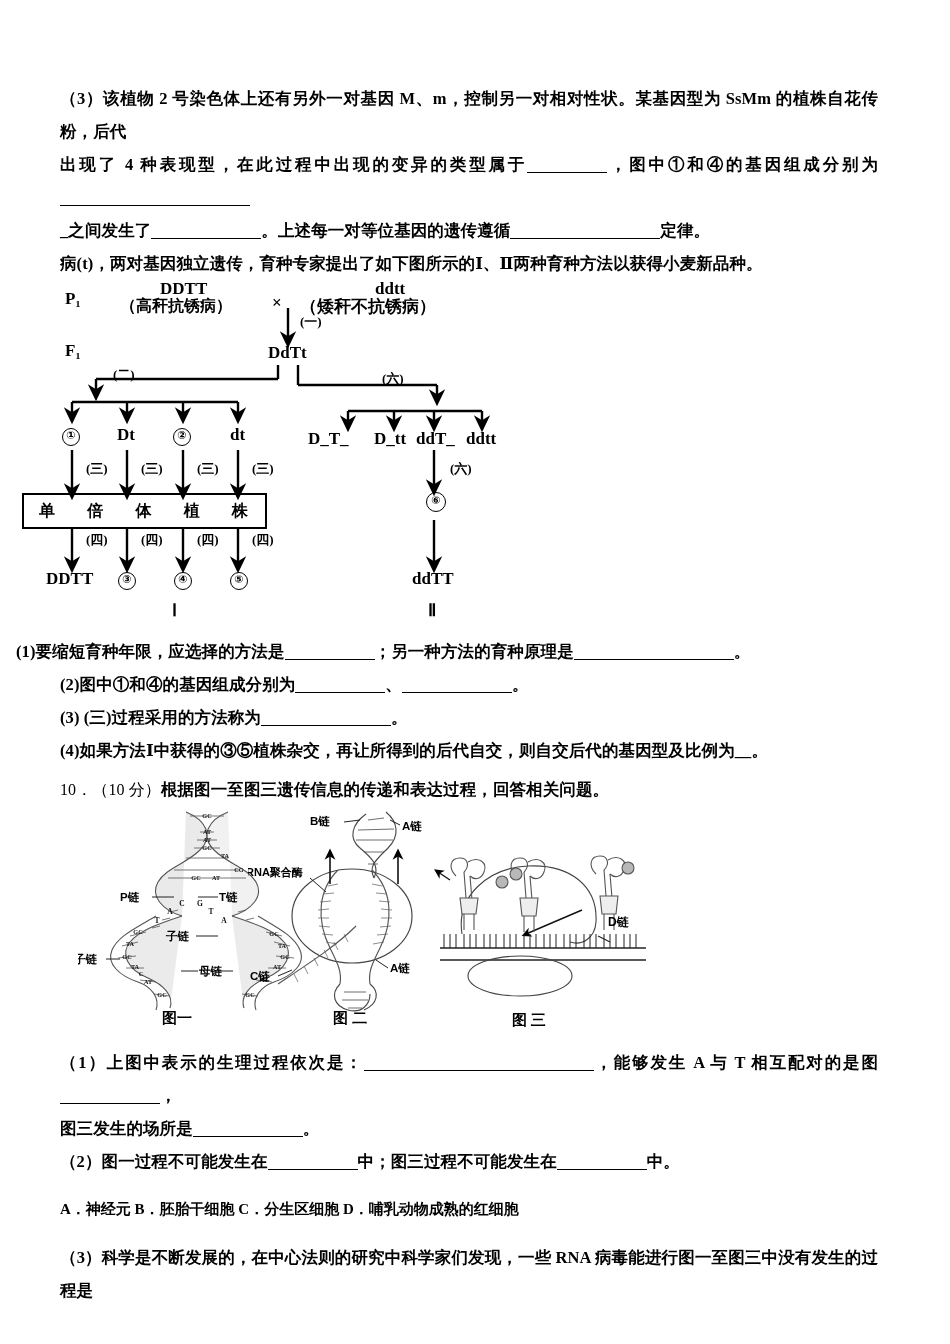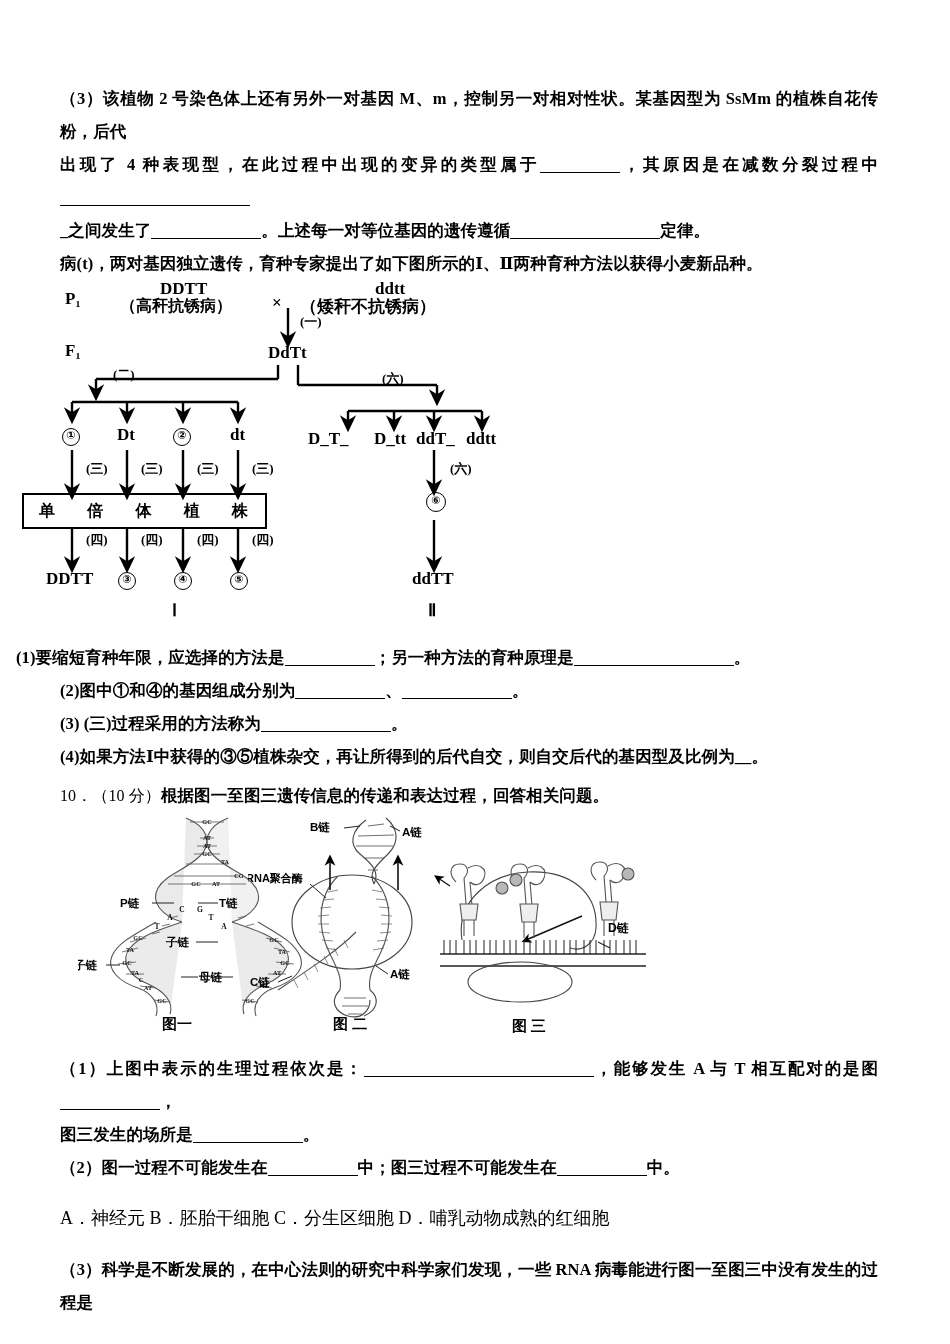--- a/index.html
+++ b/index.html
@@ -108,39 +108,39 @@
     font-size: 14px;
     font-weight: 400;
     white-space: nowrap;
   }
   .svglbl-sm {
     font-family: "Liberation Serif", serif;
     font-size: 6.2px;
     font-weight: 700;
   }
   .opt-line {
-    font-size: 18px;
-    font-weight: 400;
+    font-size: 15px;
+    font-weight: 700;
     padding: 0 72px 0 60px;
     line-height: 33px;
   }
 </style>
 </head>
 <body>
 
 <div class="page">
 
   <div style="height:82px;"></div>
 
   <p class="para">
     <span>（3）该植物 2 号染色体上还有另外一对基因 M、m，控制另一对相对性状。某基因型为 SsMm 的植株自花传粉，后代</span>
   </p>
 
   <p class="para">
-    <span>出现了 4 种表现型，在此过程中出现的变异的类型属于</span><span class="blank b80"></span><span>，其原因是在减数分裂过程中</span><span class="blank b190"></span>
+    <span>出现了 4 种表现型，在此过程中出现的变异的类型属于</span><span class="blank b80"></span><span>，图中①和④的基因组成分别为</span><span class="blank b190"></span>
   </p>
 
   <p class="para">
     <span>_之间发生了</span><span class="blank b110"></span><span>。上述每一对等位基因的遗传遵循</span><span class="blank b150"></span><span>定律。</span>
   </p>
 
   <p class="para">
     <span>病(t)，两对基因独立遗传，育种专家提出了如下图所示的Ⅰ、Ⅱ两种育种方法以获得小麦新品种。</span>
   </p>
 
@@ -241,21 +241,21 @@
     <div class="gd-lbl big" style="left:230px; top:289px;"><span class="circ">⑤</span></div>
 
     <div class="gd-lbl big" style="left:412px; top:290px;">ddTT</div>
   </div>
 
   <div style="position:relative; height:26px;">
     <div class="gd-lbl big" style="position:absolute; left:172px; top:-3px;">Ⅰ</div>
     <div class="gd-lbl big" style="position:absolute; left:428px; top:-3px;">Ⅱ</div>
   </div>
 
-  <p class="para" style="margin-top:10px;padding-left:16px;">
+  <p class="para" style="margin-top:4px;padding-left:16px;">
     <span>(1)要缩短育种年限，应选择的方法是</span><span class="blank b90"></span><span>；另一种方法的育种原理是</span><span class="blank b160"></span><span>。</span>
   </p>
 
   <p class="para">
     <span>(2)图中①和④的基因组成分别为</span><span class="blank b90"></span><span>、</span><span class="blank b110"></span><span>。</span>
   </p>
 
   <p class="para">
     <span>(3) (三)过程采用的方法称为</span><span class="blank b130"></span><span>。</span>
   </p>

